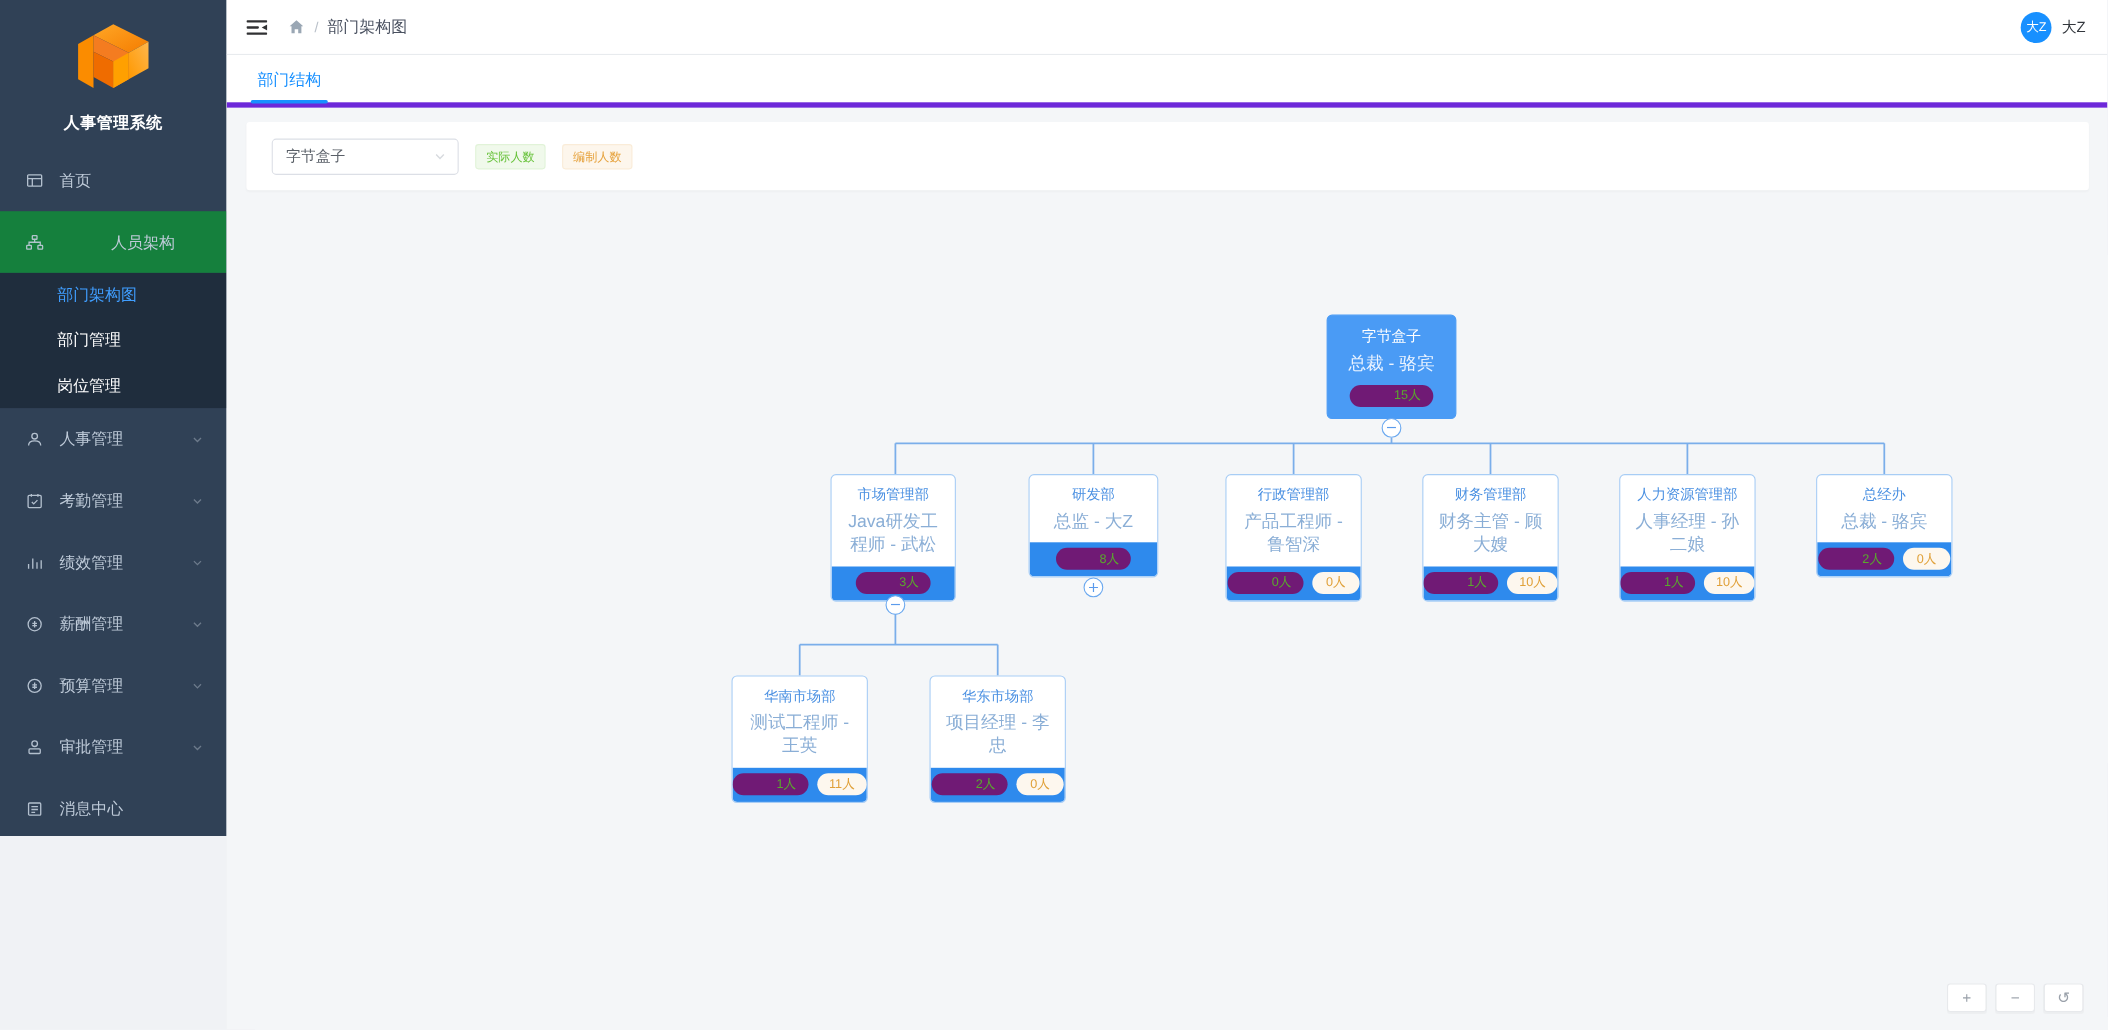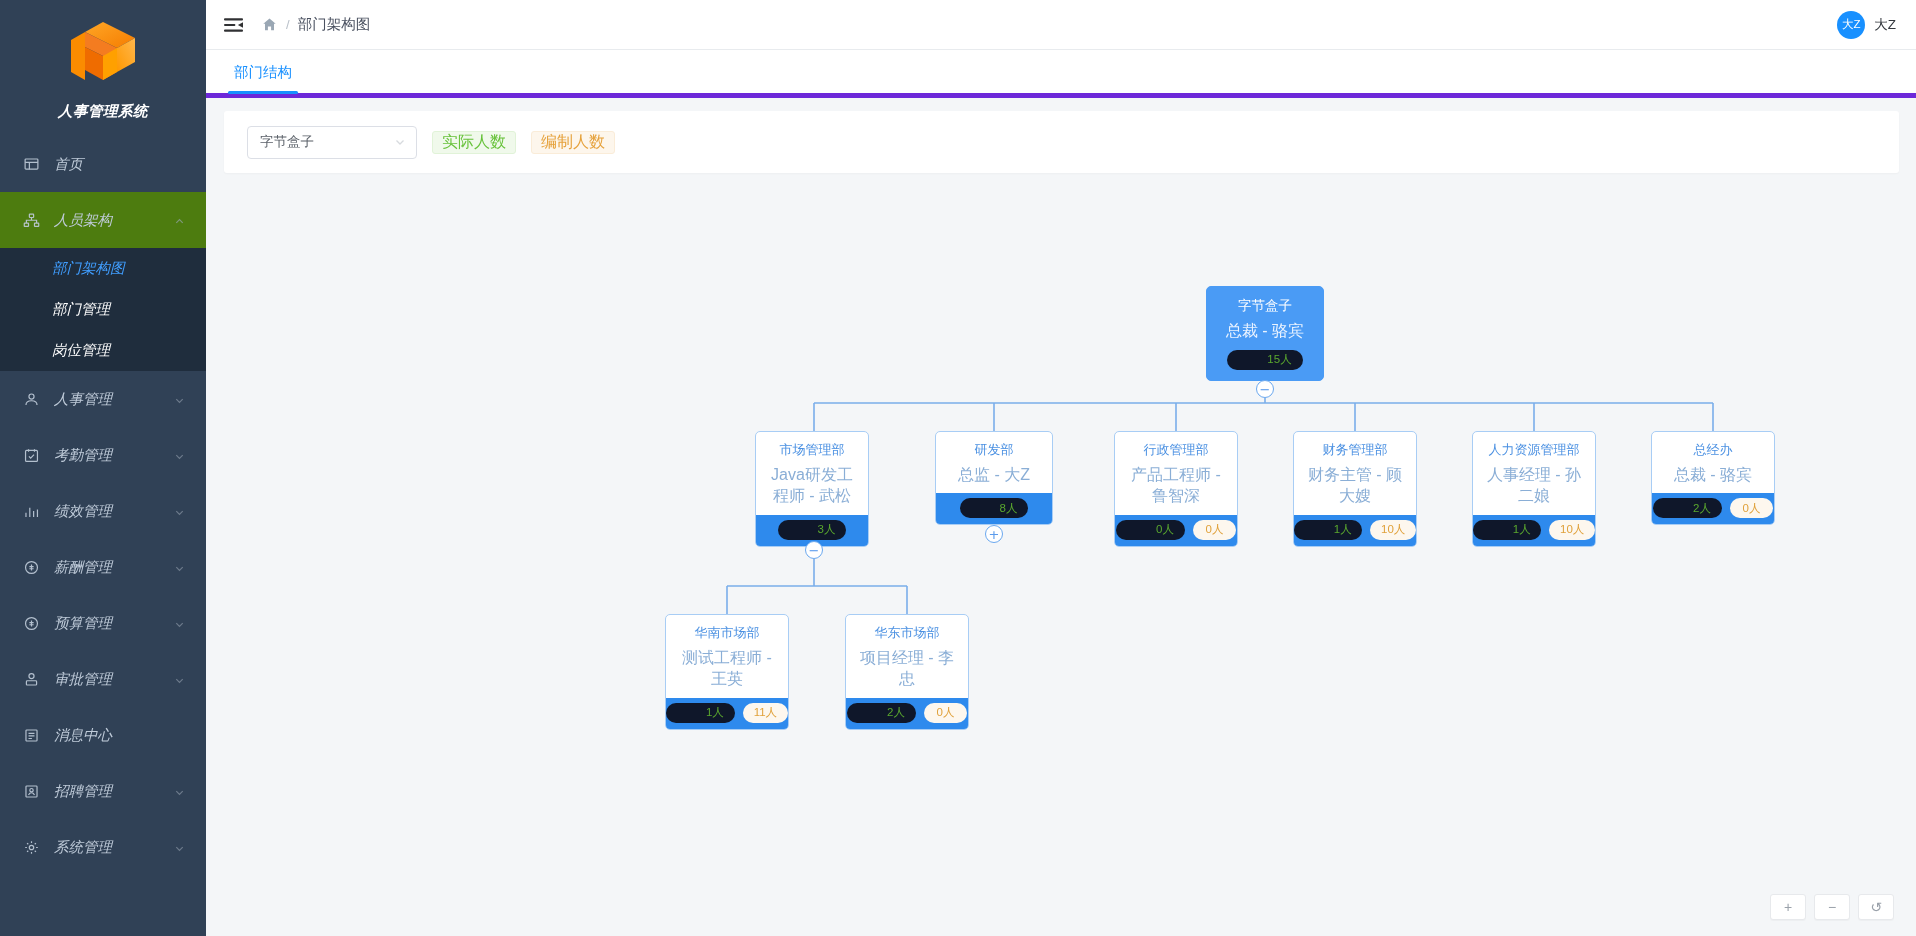--- a/index.html
+++ b/index.html
@@ -7,26 +7,25 @@
   html, body {
     width: 1916px; height: 936px;
     overflow: hidden;
     font-family: "Liberation Sans", "DejaVu Sans", sans-serif;
     background: #f0f2f5;
   }
   #app { position: relative; width: 1916px; height: 936px; display: flex; }
 
   
   .sidebar {
-    width: 206px; height: 936px;
+    width: 206px; height: 760px;
     background: #304156;
     flex: 0 0 206px;
     overflow: hidden;
     position: relative;
-    font-style: italic;
   }
   .brand {
     height: 130px;
     display: flex; flex-direction: column;
     align-items: center; justify-content: center;
     padding-top: 8px;
   }
   .logo-wrap { width: 84px; height: 76px; position: relative; }
   .brand-name {
     margin-top: 8px;
@@ -53,21 +52,21 @@
     flex: 0 0 18px;
     opacity: .92;
   }
   .nav-item .nav-ico svg { display: block; }
   .nav-item .nav-label { flex: 1; white-space: nowrap; }
   .nav-item .chev {
     width: 12px; height: 12px;
     flex: 0 0 12px;
     opacity: .65;
   }
-  .nav-item.group-open { background: #4d7c0f; }
+  .nav-item.group-open { background: #15803d; gap: 47px; }
   .subnav { background: #1f2d3d; }
   .sub-item {
     height: 41px;
     display: flex; align-items: center;
     padding-left: 52px;
     color: #ffffff;
     font-size: 14.5px;
     cursor: pointer;
     white-space: nowrap;
     user-select: none;
@@ -153,21 +152,21 @@
     font-size: 13.5px; color: #5a6068;
     background: #fff; cursor: pointer;
   }
   .select .sel-val { flex: 1; }
   .select .sel-arrow { width: 12px; height: 12px; opacity: .55; }
   .tag {
     height: 23px;
     border-radius: 3px;
     display: inline-flex; align-items: center;
     padding: 0 9px;
-    font-size: 16px;
+    font-size: 11px;
     margin-left: 15px;
     cursor: pointer;
   }
   .tag.green { background: #f0f9eb; border: 1px solid #e1f3d8; color: #67c23a; }
   .tag.orange { background: #fdf6ec; border: 1px solid #faecd8; color: #e6a23c; }
 
   
   .chart-canvas {
     position: absolute;
     left: 0; top: 88px; right: 0; bottom: 0;
@@ -217,21 +216,21 @@
   .node.root .node-foot { background: transparent; padding: 2px 0 10px 0; }
   .cnt {
     min-width: 43px;
     height: 20px;
     border-radius: 11px;
     display: inline-flex; align-items: center; justify-content: center;
     font-size: 11.5px;
     padding: 0 11px;
     white-space: nowrap;
   }
-  .cnt.green { background: #0f172a; color: #5aa72e; padding-left: 40px; }
+  .cnt.green { background: #701a75; color: #5aa72e; padding-left: 40px; }
   .cnt.orange { background: #fdf7ee; color: #e0a13a; }
 
   .toggle {
     position: absolute;
     width: 18px; height: 18px;
     border-radius: 50%;
     border: 1px solid #6aa8ef;
     background: #ffffff;
     color: #5b9bec;
     display: flex; align-items: center; justify-content: center;

